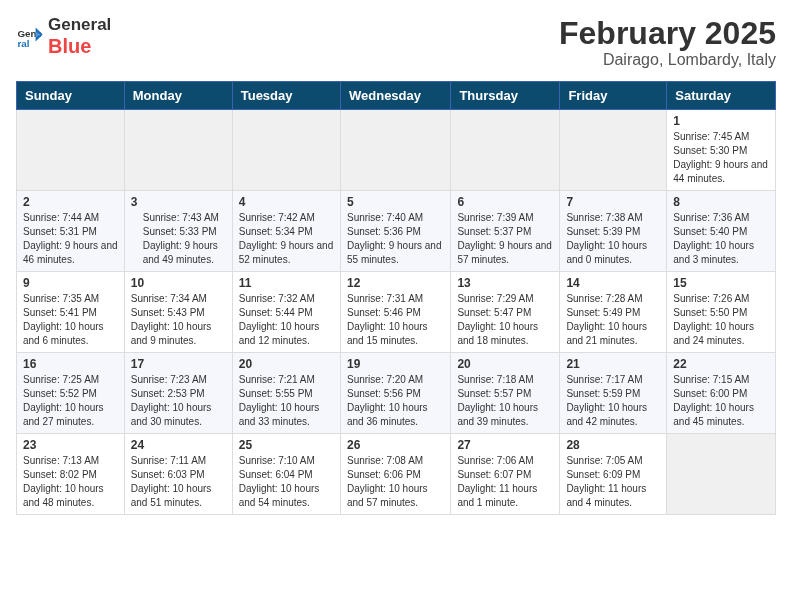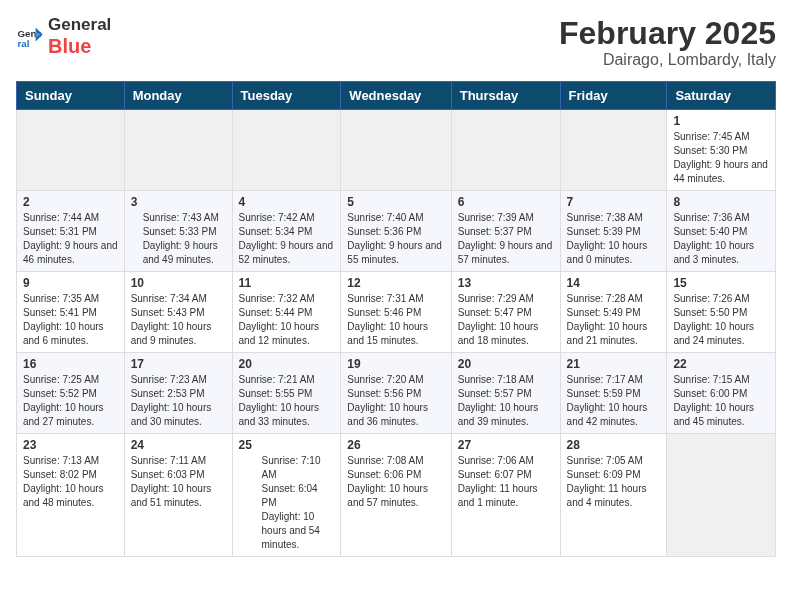--- a/index.html
+++ b/index.html
@@ -273,21 +273,21 @@
 Daylight: 10 hours and 48 minutes.</div>
         </td>
         <td>
           <span class="day-num">24</span>
           <div class="day-info" style="white-space: pre-line;">Sunrise: 7:11 AM
 Sunset: 6:03 PM
 Daylight: 10 hours and 51 minutes.</div>
         </td>
         <td>
           <span class="day-num">25</span>
-          <div class="day-info" style="white-space: pre-line; margin-left: 23px;">Sunrise: 7:10 AM
+          <div class="day-info" style="white-space: pre-line;">Sunrise: 7:10 AM
 Sunset: 6:04 PM
 Daylight: 10 hours and 54 minutes.</div>
         </td>
         <td>
           <span class="day-num">26</span>
           <div class="day-info" style="white-space: pre-line;">Sunrise: 7:08 AM
 Sunset: 6:06 PM
 Daylight: 10 hours and 57 minutes.</div>
         </td>
         <td>

